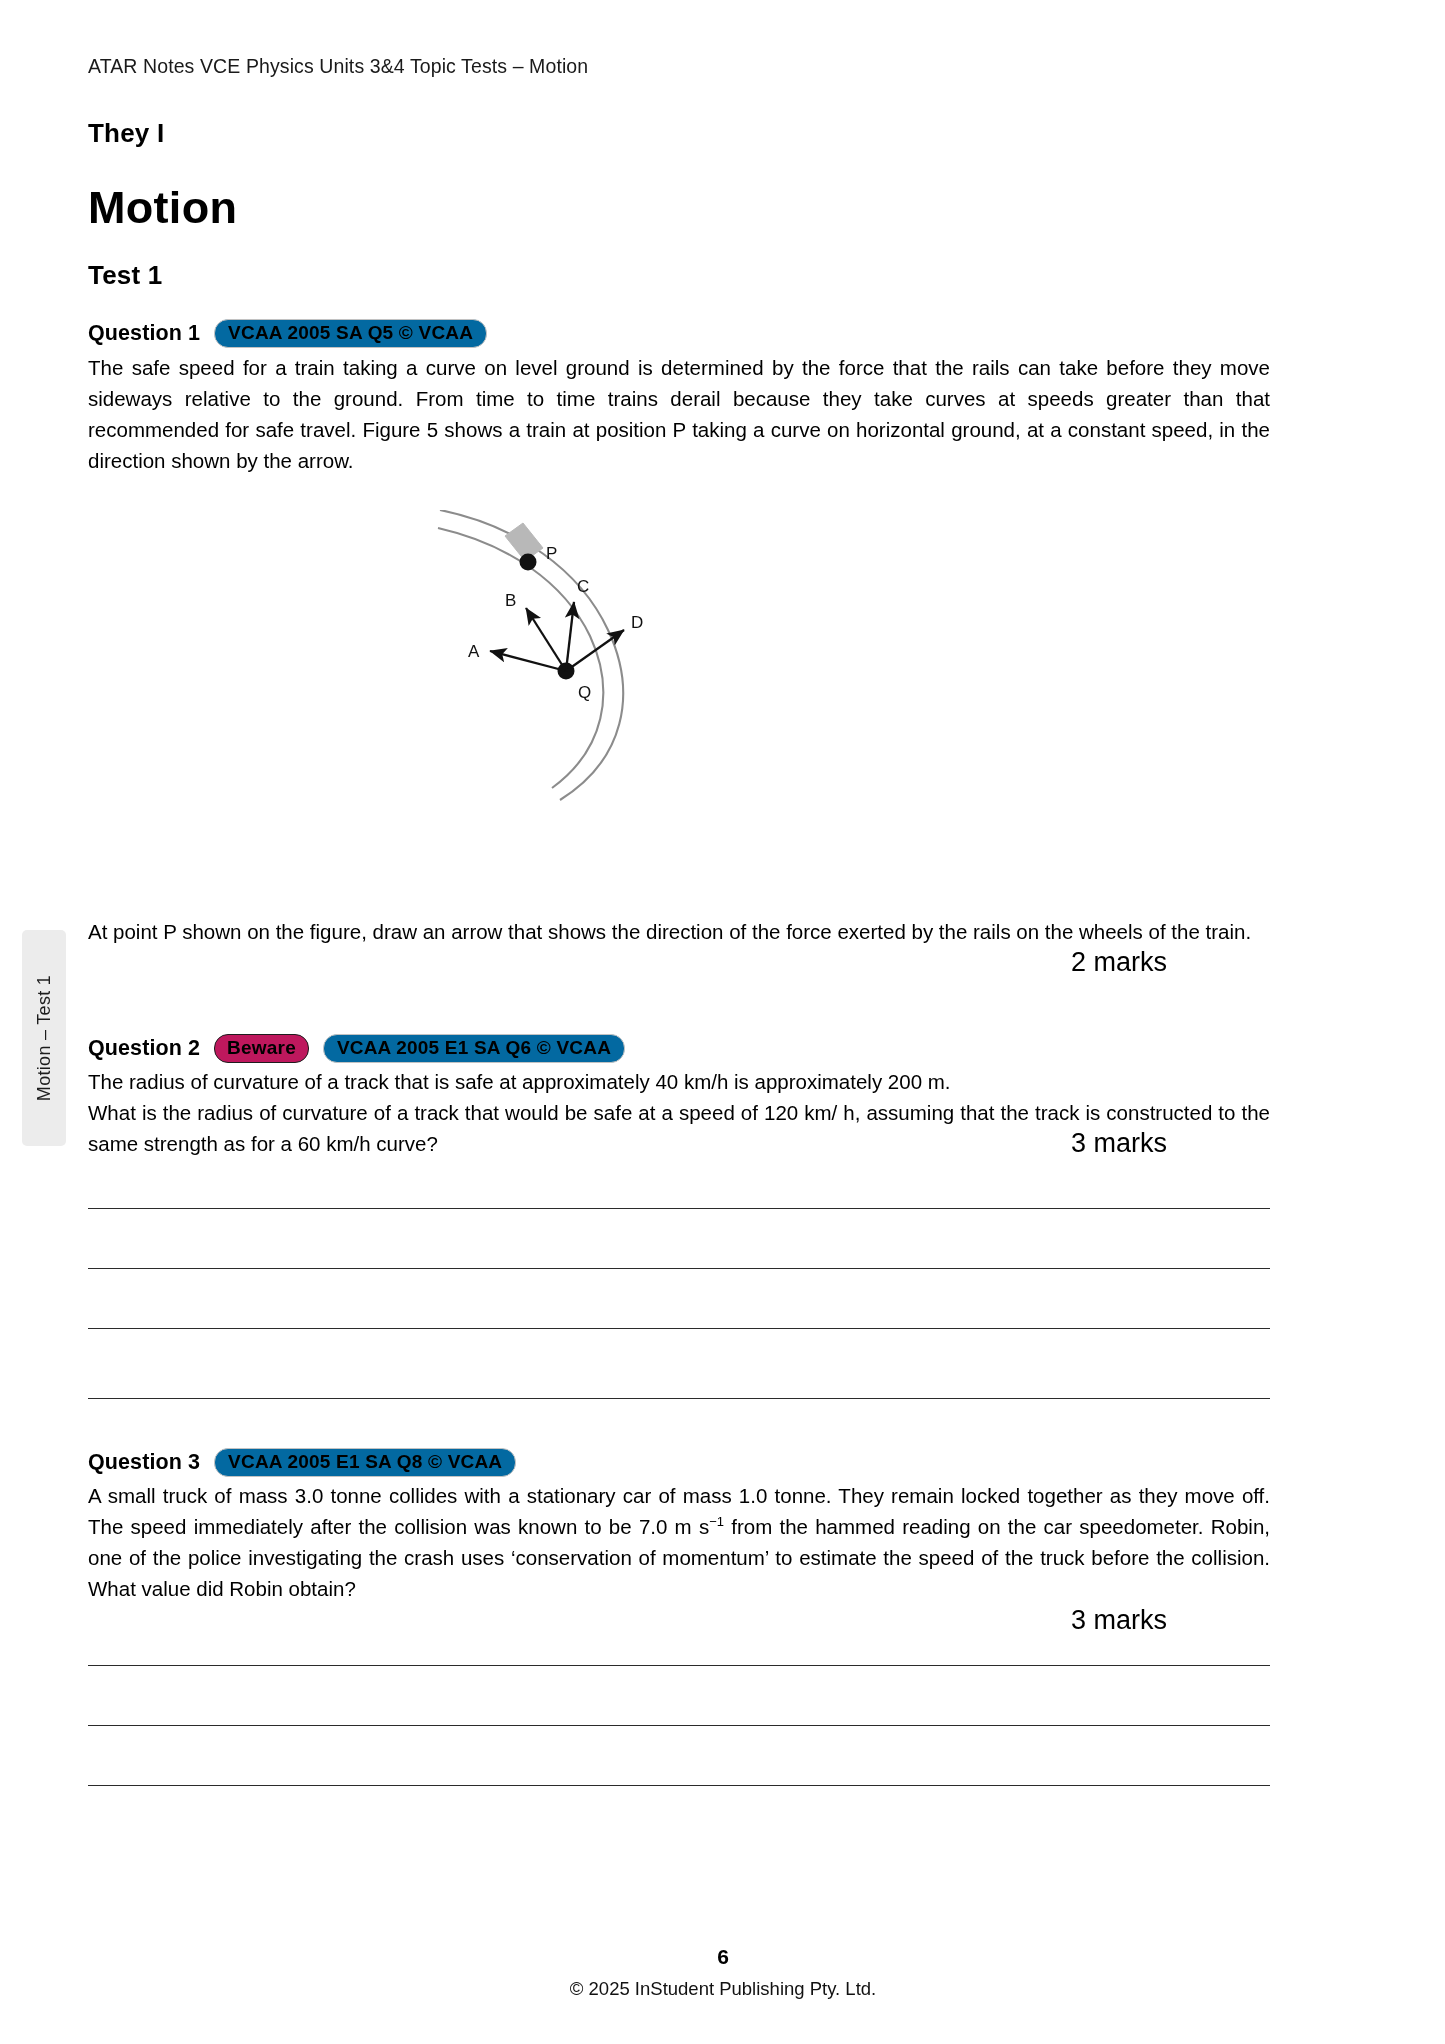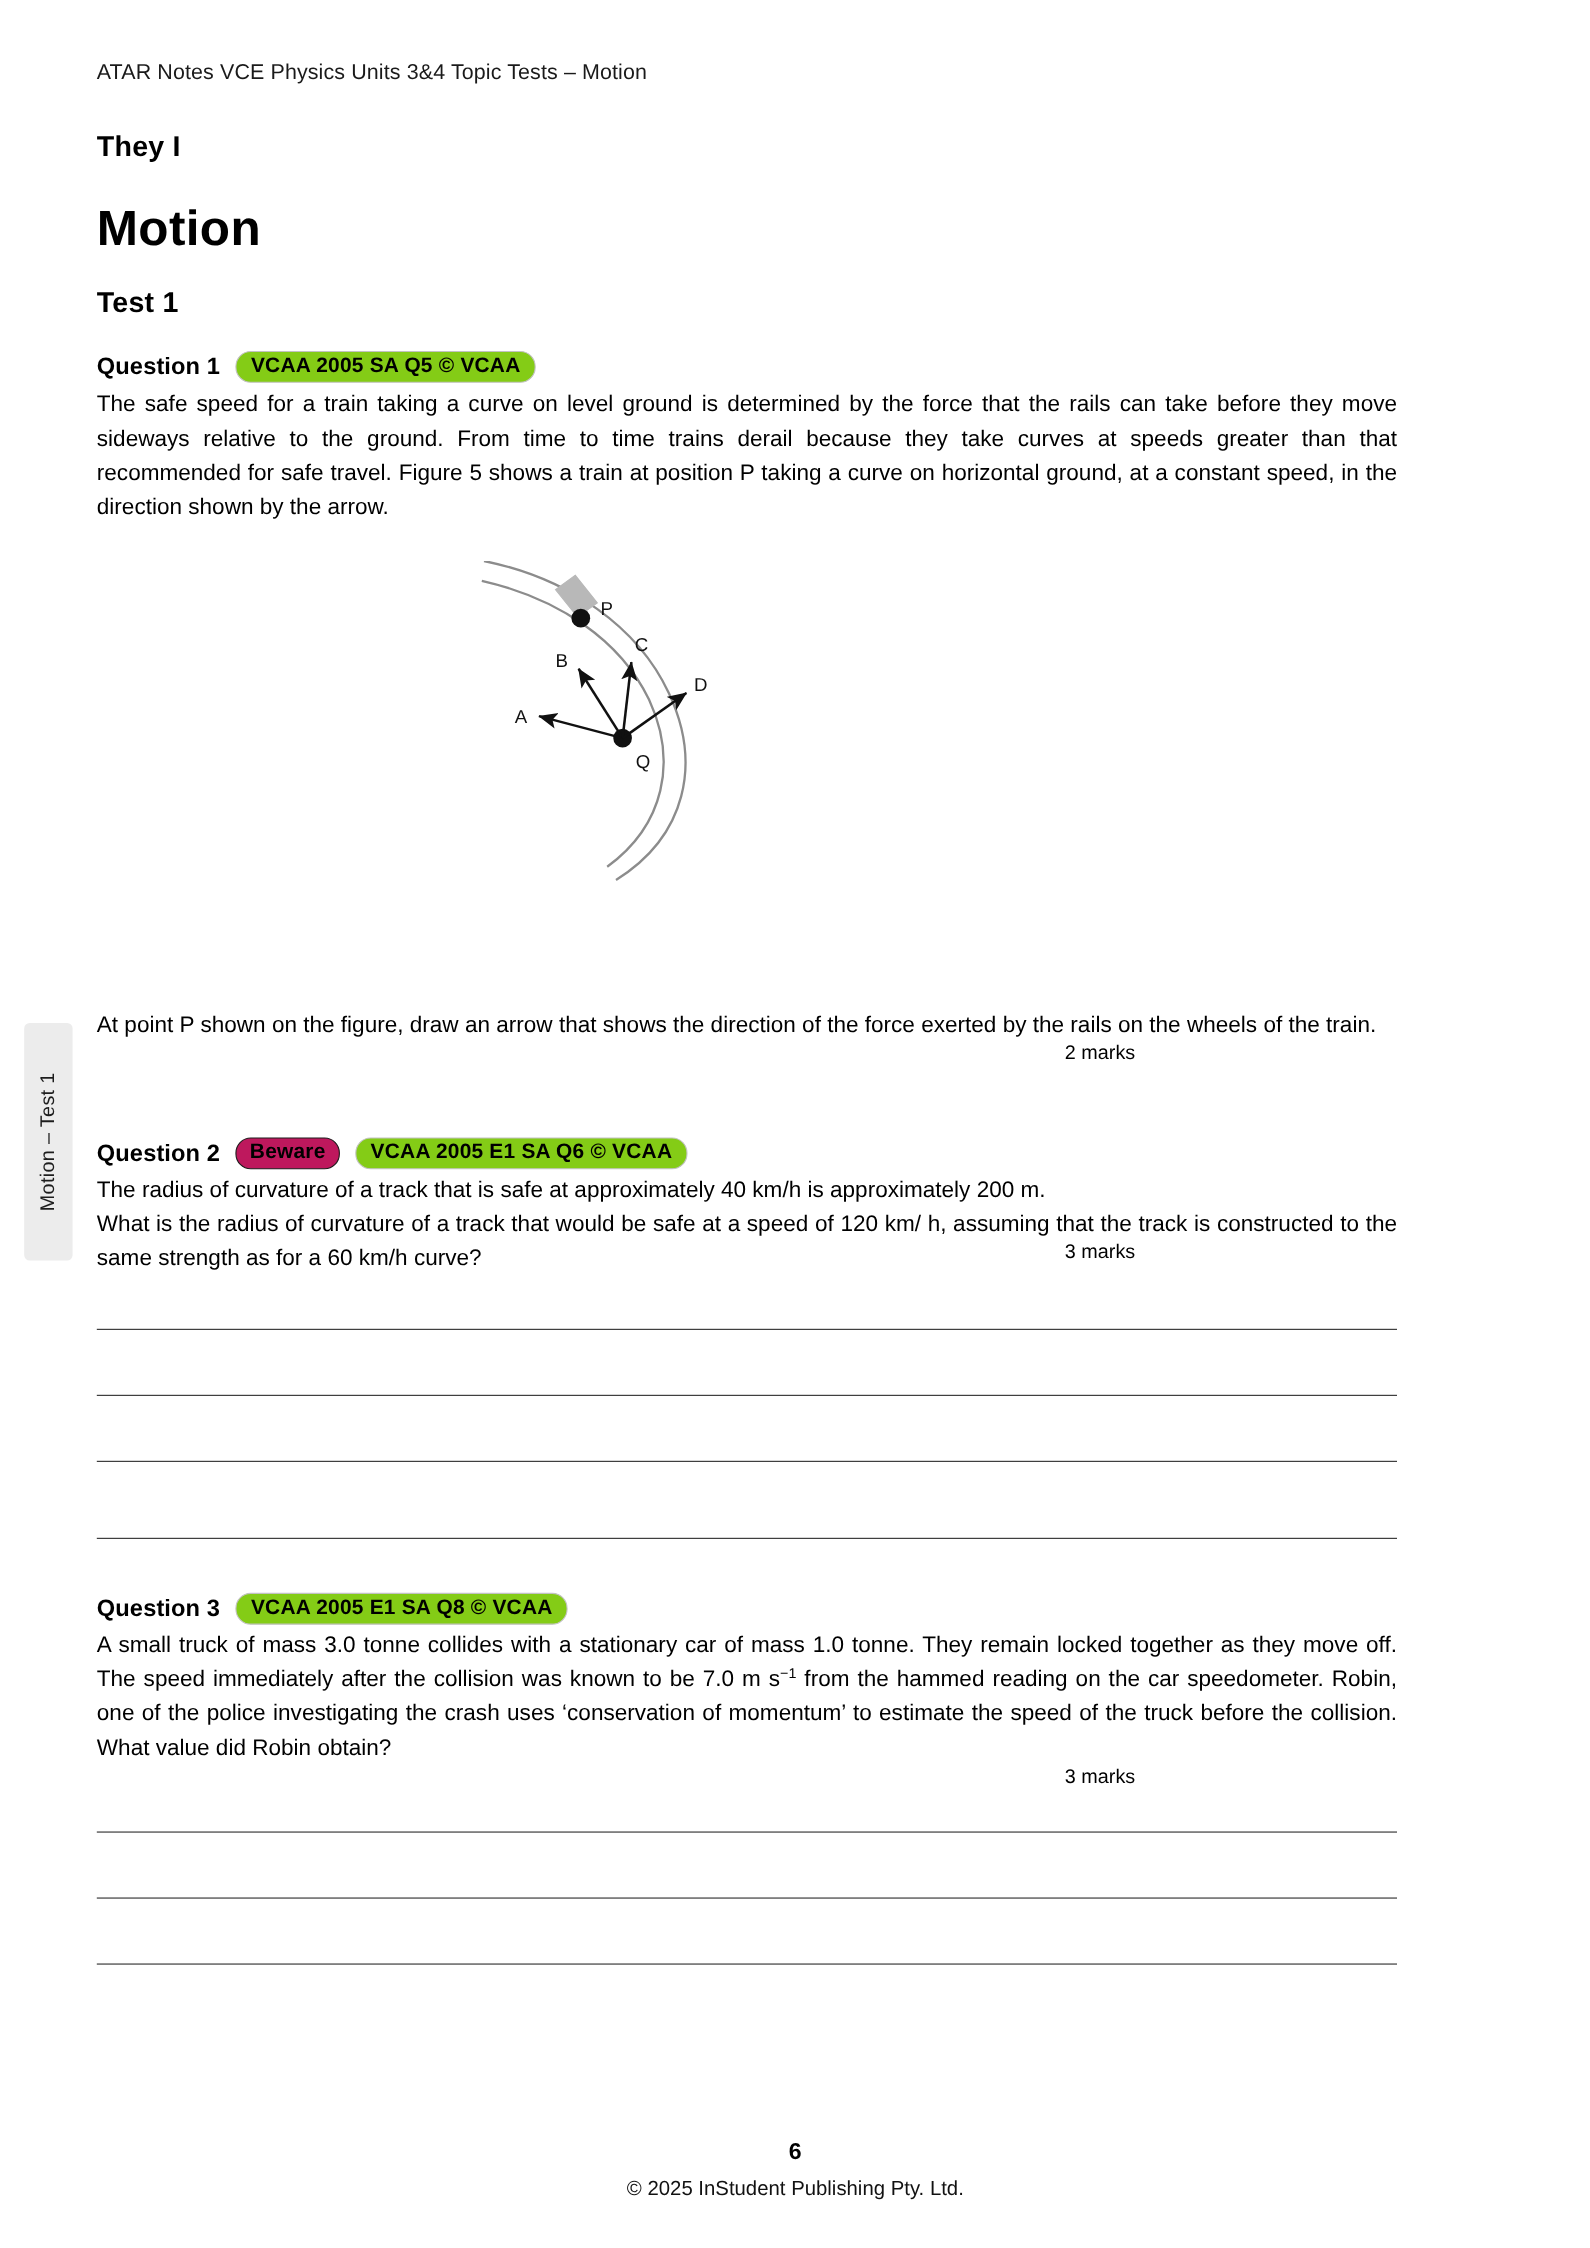--- a/index.html
+++ b/index.html
@@ -98,21 +98,21 @@
     font-weight: bold;
     letter-spacing: 0.1px;
   }
   .pill {
     display: inline-flex;
     align-items: center;
     height: 27px;
     padding: 0 13px;
     border: 1.6px solid #c2c2c2;
     border-radius: 14px;
-    background: #84cc16;
+    background: #0369a1;
     font-size: 19px;
     font-weight: bold;
     letter-spacing: 0.2px;
     white-space: nowrap;
     color: #000;
   }
   .pill.beware {
     border-color: #1d1d1d;
     background: #be185d;
     padding: 0 12px;
@@ -129,22 +129,22 @@
   .para.nojustify { text-align: left; }
   sup.exp {
     font-size: 13px;
     vertical-align: super;
     line-height: 0;
   }
 
   
   .marks {
     position: absolute;
-    font-size: 18px;
-    text-align: left;
+    font-size: 27px;
+    text-align: center;
     color: #000;
   }
 
   
   .rule {
     position: absolute;
     height: 0;
     border-top: 1.4px solid #2b2b2b;
   }
 

